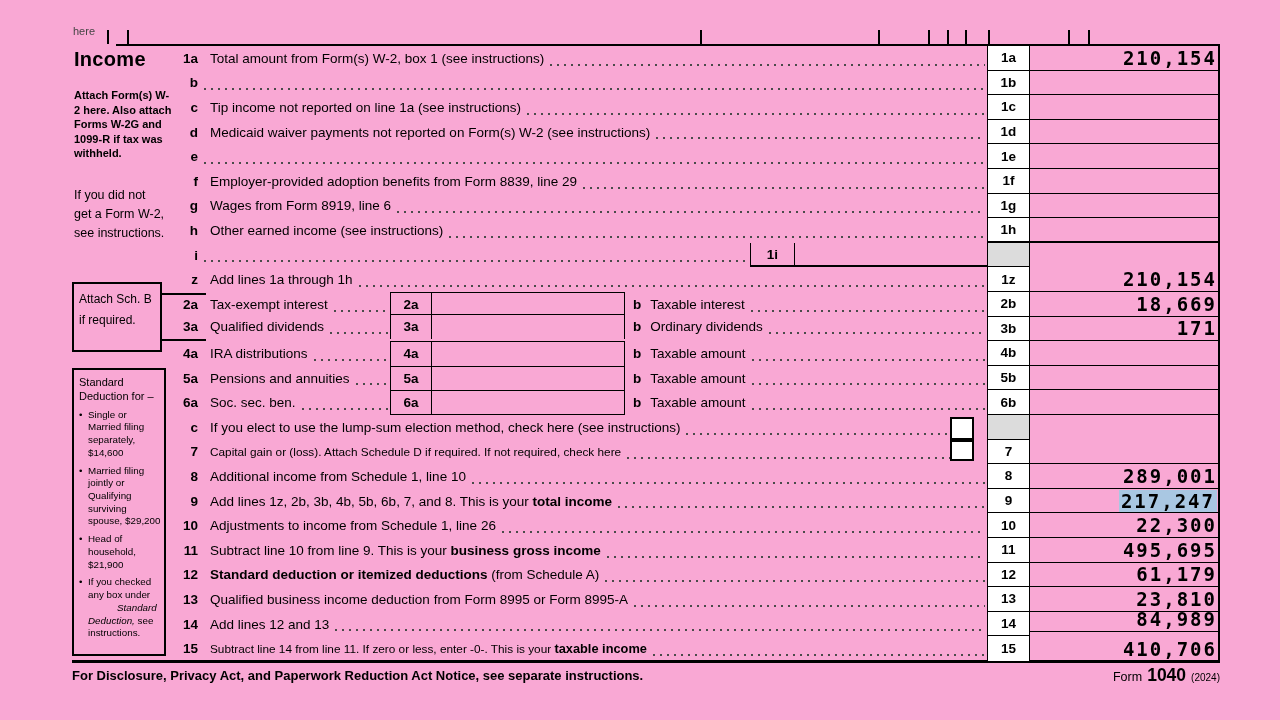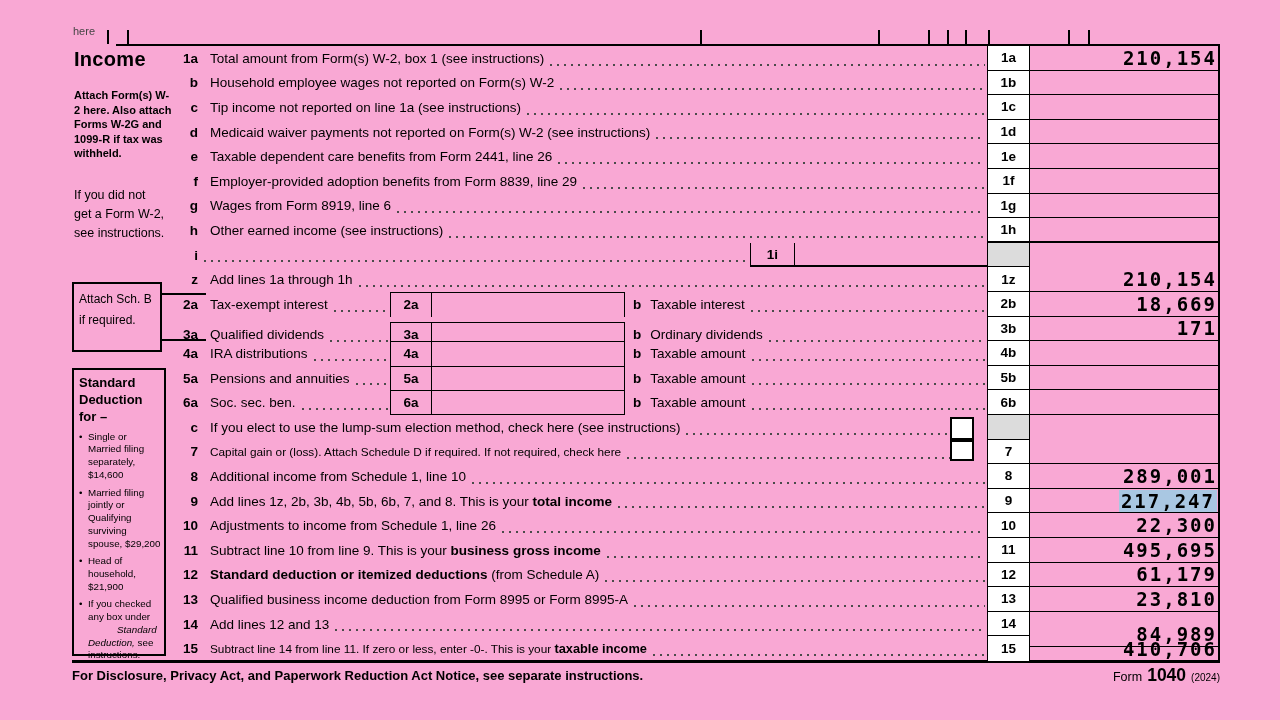--- a/index.html
+++ b/index.html
@@ -10,21 +10,21 @@
   .tick{position:absolute;background:#000;width:2px;height:14px;top:30px;}
 
   
   .income-title{position:absolute;left:74px;top:48px;font-size:20px;font-weight:bold;letter-spacing:.3px;}
   .attach-w2{position:absolute;left:74px;top:88px;width:99px;font-size:11px;font-weight:bold;line-height:1.32;}
   .no-w2{position:absolute;left:74px;top:186px;width:92px;font-size:12.5px;line-height:1.52;}
   .schb-box{position:absolute;left:72px;top:282px;width:90px;height:70px;border:2px solid #000;
             box-sizing:border-box;font-size:12px;line-height:1.75;padding:5px 2px 0 5px;}
   .std-box{position:absolute;left:72px;top:368px;width:94px;height:288px;border:2.3px solid #000;
            box-sizing:border-box;padding:5px 3px 0 5px;}
-  .std-title{font-size:13px;font-weight:bold;line-height:1.3;}
+  .std-title{font-size:11px;font-weight:normal;line-height:1.3;}
   .std-bullet{position:relative;font-size:9.8px;line-height:1.3;padding-left:9px;margin-top:5px;}
   .std-bullet .mark{position:absolute;left:0;top:0;}
   .std-bullet .it{font-style:italic;margin-left:29px;}
 
   
   #left-rows{position:absolute;left:72px;top:46px;width:916px;height:615px;}
   .lrow{position:absolute;left:0;width:916px;display:flex;align-items:center;box-sizing:border-box;}
   .num{flex:none;width:126px;text-align:right;font-weight:bold;font-size:13.5px;}
   .desc{flex:none;padding-left:12px;font-size:13.5px;white-space:nowrap;}
   .desc.small{font-size:11.8px;}
@@ -109,36 +109,34 @@
   </div>
 
   <div id="left-rows">
       <div class="lrow" style="top: 0px; height: 24.6px;">
         <span class="num">1a</span>
         <span class="desc"><span>Total amount from Form(s) W-2, box 1 (see instructions)</span></span>
         <span class="leader"></span>
       </div>
       <div class="lrow" style="top: 24.6px; height: 24.6px;">
         <span class="num">b</span>
-        <span class="desc"><span>Household employee wages not reported on Form(s) W-2</span></span>
         <span class="leader"></span>
       </div>
       <div class="lrow" style="top: 49.2px; height: 24.6px;">
         <span class="num">c</span>
         <span class="desc"><span>Tip income not reported on line 1a (see instructions)</span></span>
         <span class="leader"></span>
       </div>
       <div class="lrow" style="top: 73.8px; height: 24.6px;">
         <span class="num">d</span>
         <span class="desc"><span>Medicaid waiver payments not reported on Form(s) W-2 (see instructions)</span></span>
         <span class="leader"></span>
       </div>
       <div class="lrow" style="top: 98.4px; height: 24.6px;">
         <span class="num">e</span>
-        <span class="desc"><span>Taxable dependent care benefits from Form 2441, line 26</span></span>
         <span class="leader"></span>
       </div>
       <div class="lrow" style="top: 123px; height: 24.6px;">
         <span class="num">f</span>
         <span class="desc"><span>Employer-provided adoption benefits from Form 8839, line 29</span></span>
         <span class="leader"></span>
       </div>
       <div class="lrow" style="top: 147.6px; height: 24.6px;">
         <span class="num">g</span>
         <span class="desc"><span>Wages from Form 8919, line 6</span></span>
@@ -166,21 +164,21 @@
         <span class="desc"><span>Tax-exempt interest</span></span>
         <span class="leader to-mini"></span>
         <span class="mini-label">2a</span>
         <span class="mini-field"></span>
         <span class="bsec">
           <span class="blab">b</span>
           <span class="bdesc">Taxable interest</span>
           <span class="leader"></span>
         </span>
       </div>
-      <div class="lrow" style="top: 276px; height: 24.6px;">
+      <div class="lrow" style="top: 268px; height: 24.6px;">
         <span class="num">3a</span>
         <span class="desc"><span>Qualified dividends</span></span>
         <span class="leader to-mini"></span>
         <span class="mini-label">3a</span>
         <span class="mini-field"></span>
         <span class="bsec">
           <span class="blab">b</span>
           <span class="bdesc">Ordinary dividends</span>
           <span class="leader"></span>
         </span>
@@ -317,21 +315,21 @@
       </div>
       <div class="rlab" style="top: 467.4px; height: 24.6px;">10</div>
       <div class="ramt" style="top: 467.4px; height: 24.6px;">22,300</div>
       <div class="rlab" style="top: 492px; height: 24.6px;">11</div>
       <div class="ramt" style="top: 492px; height: 24.6px;">495,695</div>
       <div class="rlab" style="top: 516.6px; height: 24.6px;">12</div>
       <div class="ramt" style="top: 516.6px; height: 24.6px;">61,179</div>
       <div class="rlab" style="top: 541.2px; height: 24.6px;">13</div>
       <div class="ramt" style="top: 541.2px; height: 24.6px;">23,810</div>
       <div class="rlab" style="top: 565.8px; height: 24.6px;">14</div>
-      <div class="ramt" style="top: 576px; height: 24.6px;">84,989</div>
+      <div class="ramt" style="top: 561px; height: 24.6px;">84,989</div>
       <div class="rlab" style="top: 590.4px; height: 24.6px; border-bottom: none;">15</div>
       <div class="ramt" style="top: 590.4px; height: 24.6px; border-bottom: none;">410,706</div>
     </div>
 
   <div class="footer-notice">For Disclosure, Privacy Act, and Paperwork Reduction Act Notice, see separate instructions.</div>
   <div class="form-sig">
     <span class="form-word">Form</span>
     <span class="form-number">1040</span>
     <span class="form-year">(2024)</span>
   </div>

